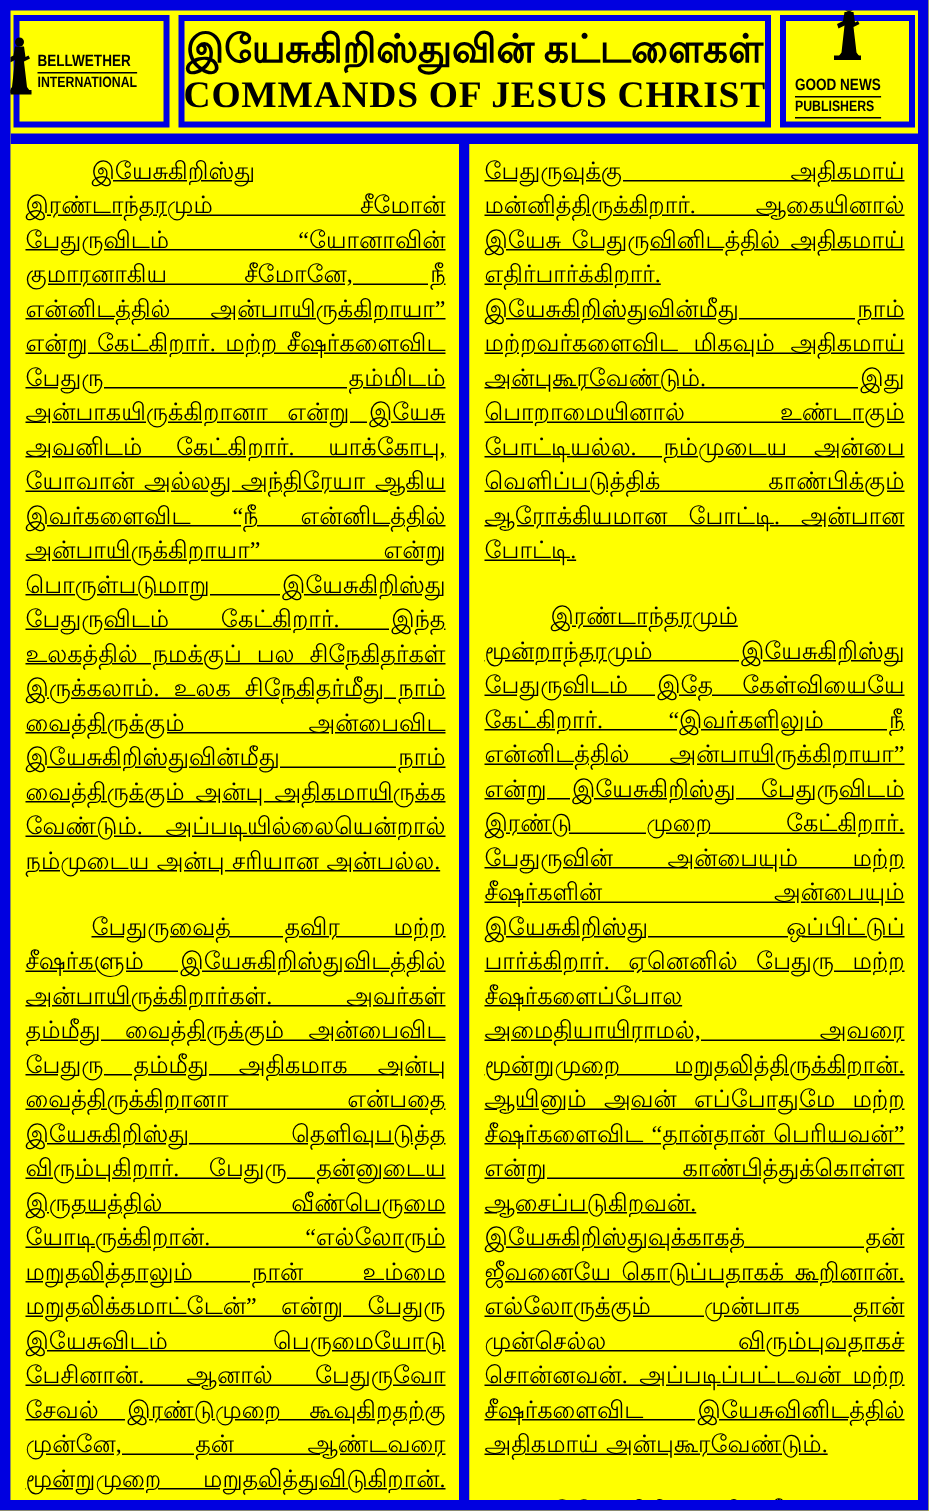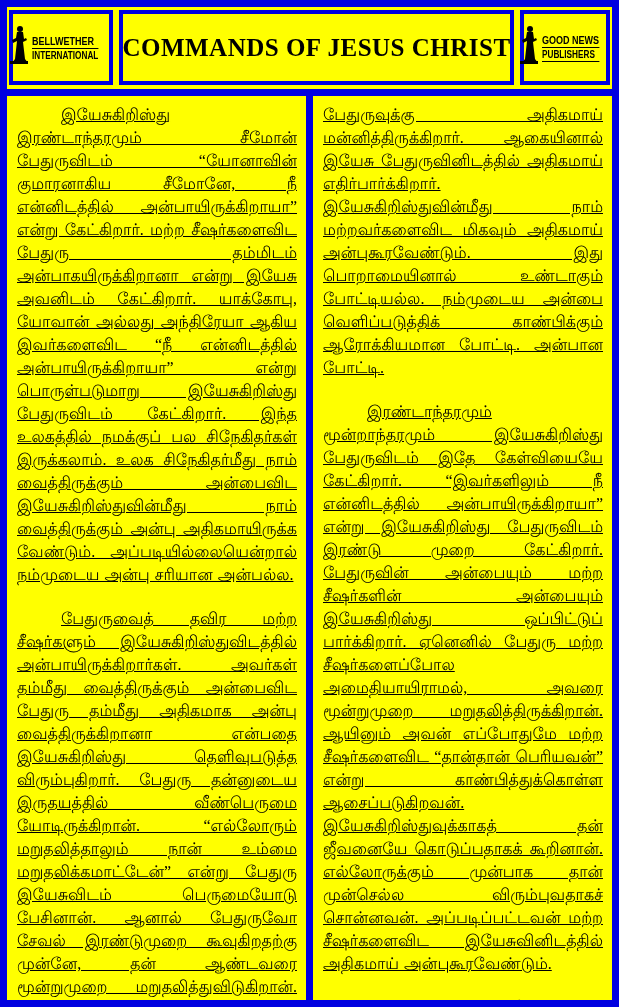--- a/index.html
+++ b/index.html
@@ -25,26 +25,26 @@
     gap: 6px;
     padding: 3px 2px 4px 2px;
     height: 82px;
     flex: 0 0 auto;
   }
   .logo-box {
     border: 4px solid #0000E0;
     background: #FFFF00;
     display: flex;
     align-items: center;
-    justify-content: center;
+    justify-content: flex-end;
     gap: 3px;
     padding: 2px 3px;
   }
   .logo-box.left  { width: 104px; }
-  .logo-box.right { width: 90px; }
+  .logo-box.right { width: 90px; flex-direction: column; }
   .logo-figure { flex: 0 0 auto; }
   .logo-text {
     display: flex;
     flex-direction: column;
     justify-content: center;
     font-family: "Liberation Sans", sans-serif;
     font-weight: bold;
     color: #000;
     transform: scaleX(0.82);
     transform-origin: left center;
@@ -137,20 +137,21 @@
           <rect x="1" y="36" width="18" height="3" fill="#000"></rect>
         </svg>
       </span>
       <span class="logo-text">
         <span class="l1">BELLWETHER</span>
         <span class="l2">INTERNATIONAL</span>
       </span>
     </div>
 
     <div class="title-box">
+      <div class="title-tamil">இயேசுகிறிஸ்துவின் கட்டளைகள்</div>
       <div class="title-english">COMMANDS OF JESUS CHRIST</div>
     </div>
 
     <div class="logo-box right">
       <span class="logo-figure">
         <svg width="20" height="42" viewBox="0 0 20 42">
           <circle cx="11" cy="4" r="3" fill="#000"></circle>
           <path d="M8 7 L14 7 L15 14 L17 13 L18 15 L14 17 L16 34 L19 38 L3 38 L6 34 L8 16 L4 18 L3 15 L7 13 Z" fill="#000"></path>
           <rect x="1" y="36" width="18" height="3" fill="#000"></rect>
         </svg>

